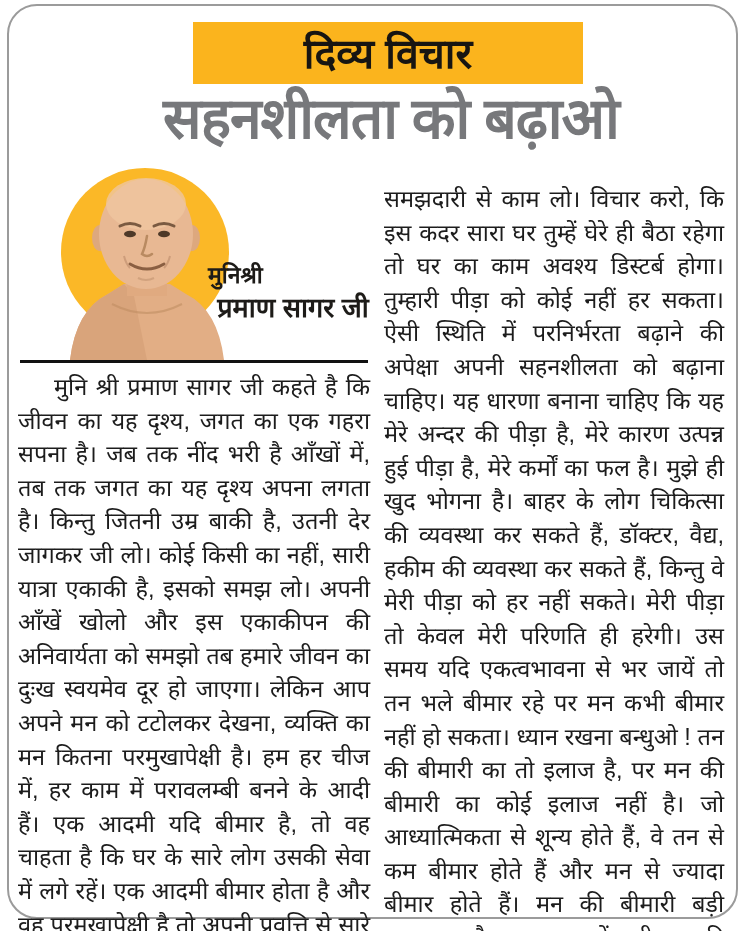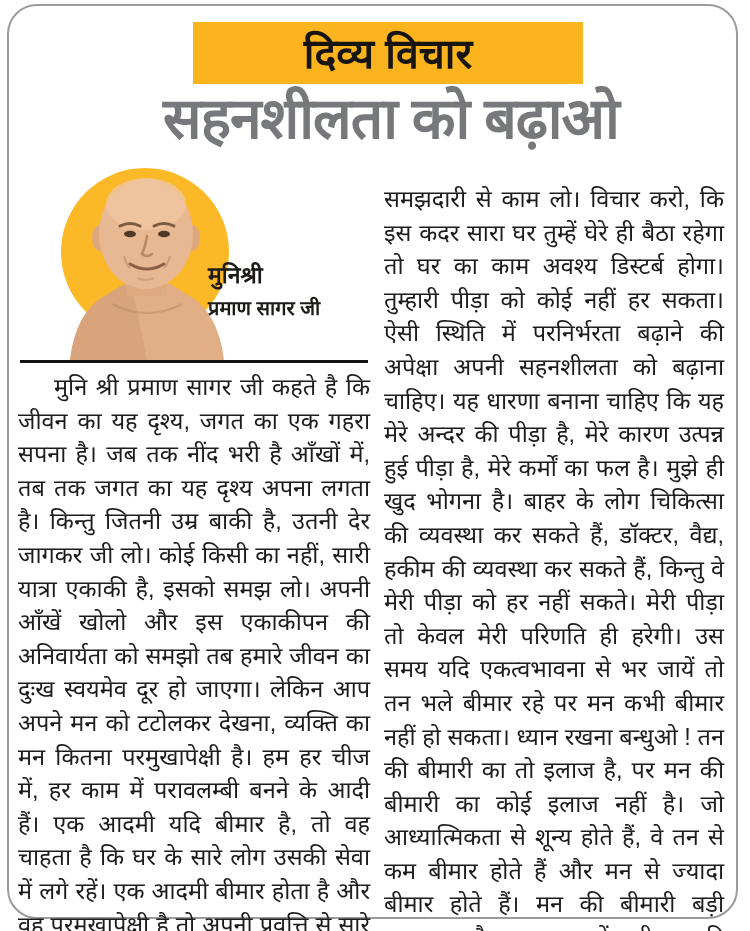--- a/index.html
+++ b/index.html
@@ -77,23 +77,24 @@
     top: 98px;
     width: 170px;
     color: #1d1b18;
   }
   .caption .line1 {
     font-size: 23px;
     font-weight: 700;
     line-height: 30px;
   }
   .caption .line2 {
-    font-size: 20px;
+    font-size: 27px;
     font-weight: 700;
     line-height: 36px;
+    text-align: center;
   }
   .caption .line3 {
     font-size: 25px;
     font-weight: 500;
     line-height: 33px;
   }
   .rule {
     position: absolute;
     left: 20px;
     top: 360px;

